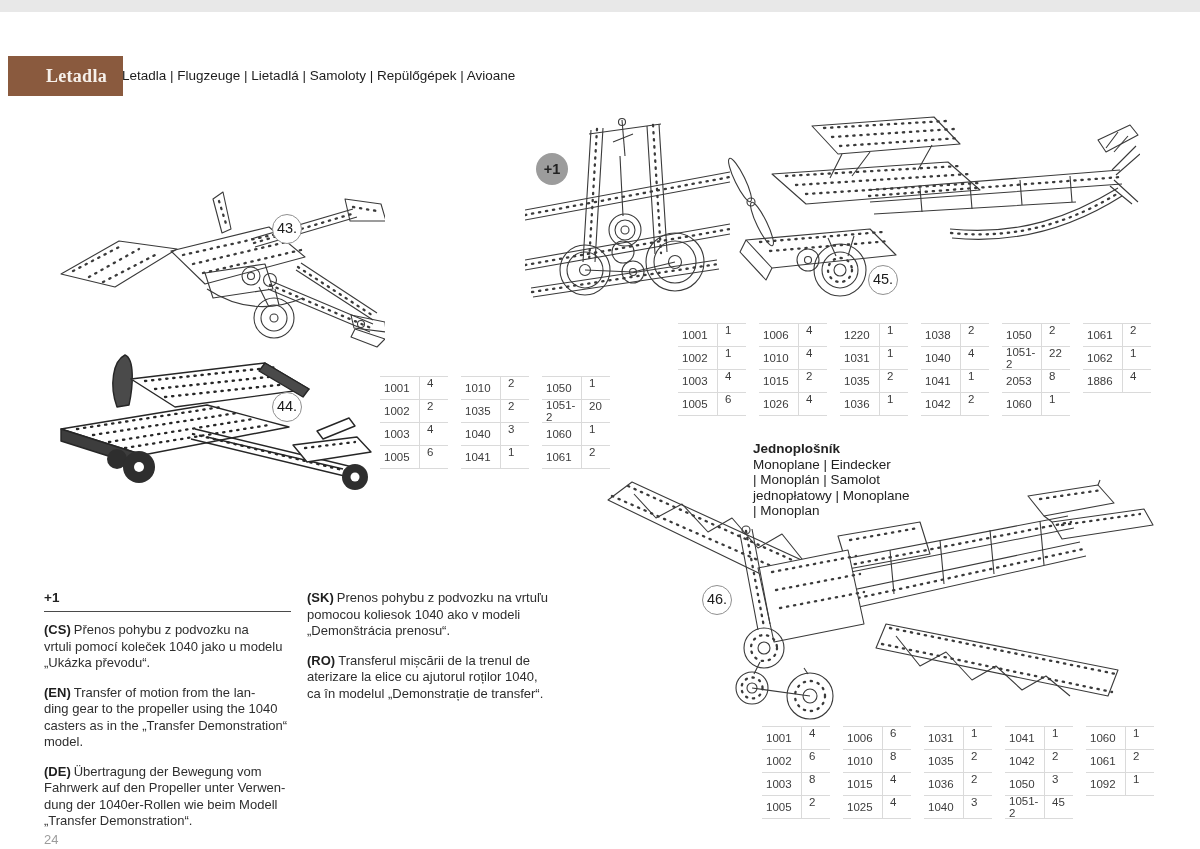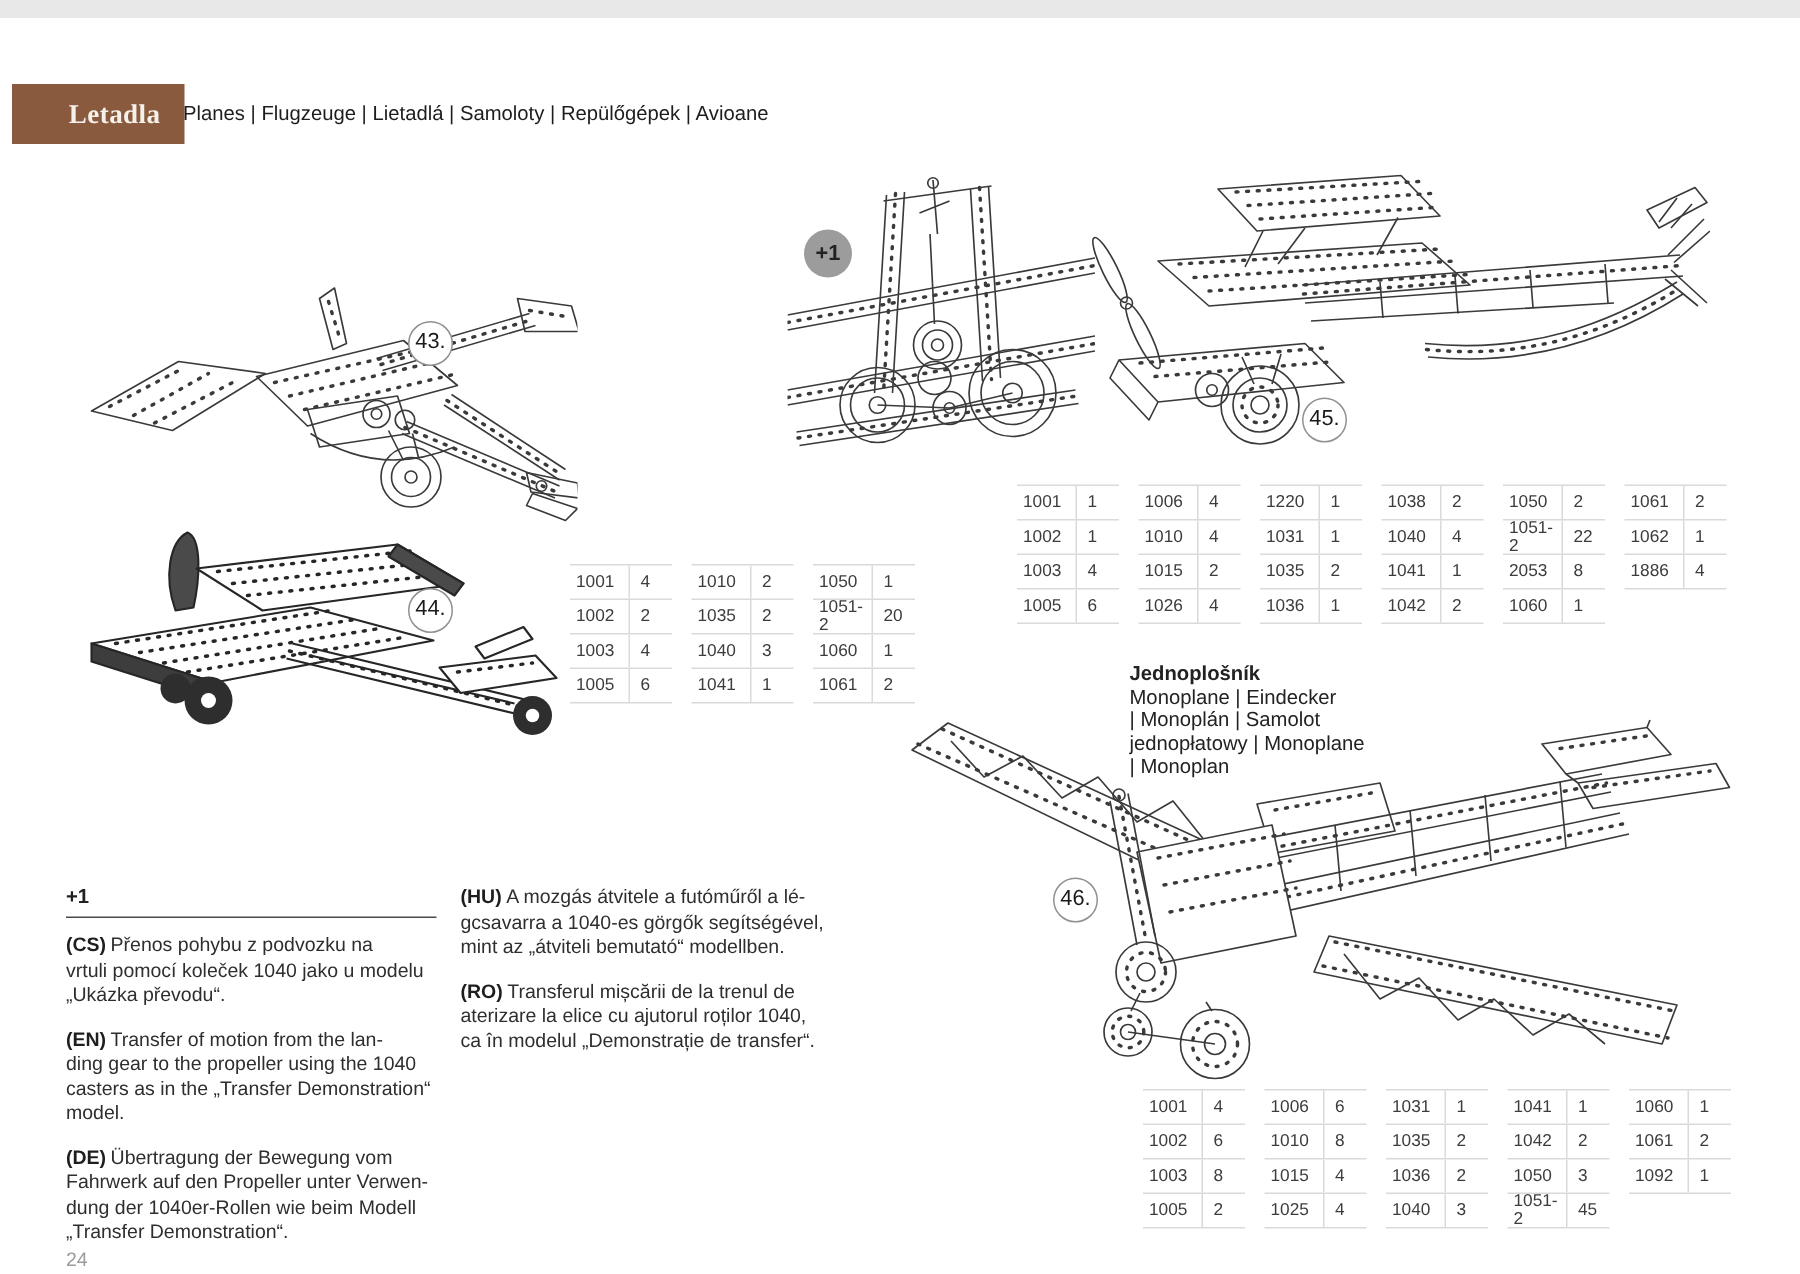--- a/index.html
+++ b/index.html
@@ -24,21 +24,21 @@
   .fig{position:absolute}
   svg .s{fill:none;stroke:#3a3a3a;stroke-width:1.1;stroke-linejoin:round}
   svg .h{stroke:#262626;stroke-width:1.4}
   svg .d{stroke-dasharray:1.3 5.8;stroke-linecap:round;stroke-width:2.3}
   
   .ptable{position:absolute;display:flex;gap:13px}
   #t44{left:380px;top:364px}
   #t45{left:678px;top:311px}
   #t46{left:762px;top:714px}
   .pgroup{width:68px;font-size:11.5px;color:#3c3c3c}
-  .prow{display:flex;height:22px;border-top:1px solid #dadada;align-items:center}
+  .prow{display:flex;height:22px;border-top:1px solid #dadada;}
   .prow:last-child{border-bottom:1px solid #dadada}
   .pnum{width:40px;align-self:stretch;display:flex;align-items:center;padding-left:4px;
         border-right:1px solid #dadada;box-sizing:border-box}
   .pqty{padding-left:7px}
   
   .monohead{position:absolute;left:753px;top:429px;width:260px;text-align:left;
             font-size:13.5px;line-height:15.5px;color:#222}
   .monohead .t{font-weight:bold}
   .monohead .sub{white-space:pre-line}
   
@@ -52,21 +52,21 @@
   .pagenum{position:absolute;left:44px;top:820px;font-size:13px;color:#9c9c9c}
 </style>
 </head>
 <body>
 
 <div class="page">
 
   <div class="brand">
     <span>Letadla</span>
   </div>
-  <div class="tagline">Planes | Flugzeuge | Lietadlá | Samoloty | Repülőgépek | Avioane</div>
+  <div class="tagline">Letadla | Flugzeuge | Lietadlá | Samoloty | Repülőgépek | Avioane</div>
 
   <svg class="fig" style="left:55px;top:165px" width="330" height="185" viewBox="0 0 330 185">
     <g class="s">
       <polygon points="6,97 64,64 122,72 60,110"></polygon>
       <path class="d" d="M18,94 68,68 M34,100 84,72 M48,105 104,76"></path>
       <polygon points="116,74 214,50 250,80 150,107"></polygon>
       <path class="d" d="M128,78 226,56 M138,87 236,64 M148,96 246,73"></path>
       <polygon points="158,22 168,15 176,52 167,56"></polygon>
       <path class="d" d="M164,24 172,50"></path>
       <path d="M196,62 298,32 M200,70 302,40"></path>
@@ -489,22 +489,22 @@
 ding gear to the propeller using the 1040
 casters as in the „Transfer Demonstration“
 model.</span></p>
     <p class="note"><b>(DE)</b><span class="nt">Übertragung der Bewegung vom
 Fahrwerk auf den Propeller unter Verwen-
 dung der 1040er-Rollen wie beim Modell
 „Transfer Demonstration“.</span></p>
   </div>
 
   <div class="notes-mid">
-    <p class="note"><b>(HU)</b><span class="nt">A mozgás átvitele a futóműről a lé-
-gcsavarra a 1040-es görgők segítségével,
-mint az „átviteli bemutató“ modellben.</span></p>
+    <p class="note"><b>(SK)</b><span class="nt">Prenos pohybu z podvozku na vrtuľu
+pomocou koliesok 1040 ako v modeli
+„Demonštrácia prenosu“.</span></p>
     <p class="note"><b>(RO)</b><span class="nt">Transferul mișcării de la trenul de
 aterizare la elice cu ajutorul roților 1040,
 ca în modelul „Demonstrație de transfer“.</span></p>
   </div>
 
   <div class="pagenum">24</div>
 </div>
 
 </body></html>

